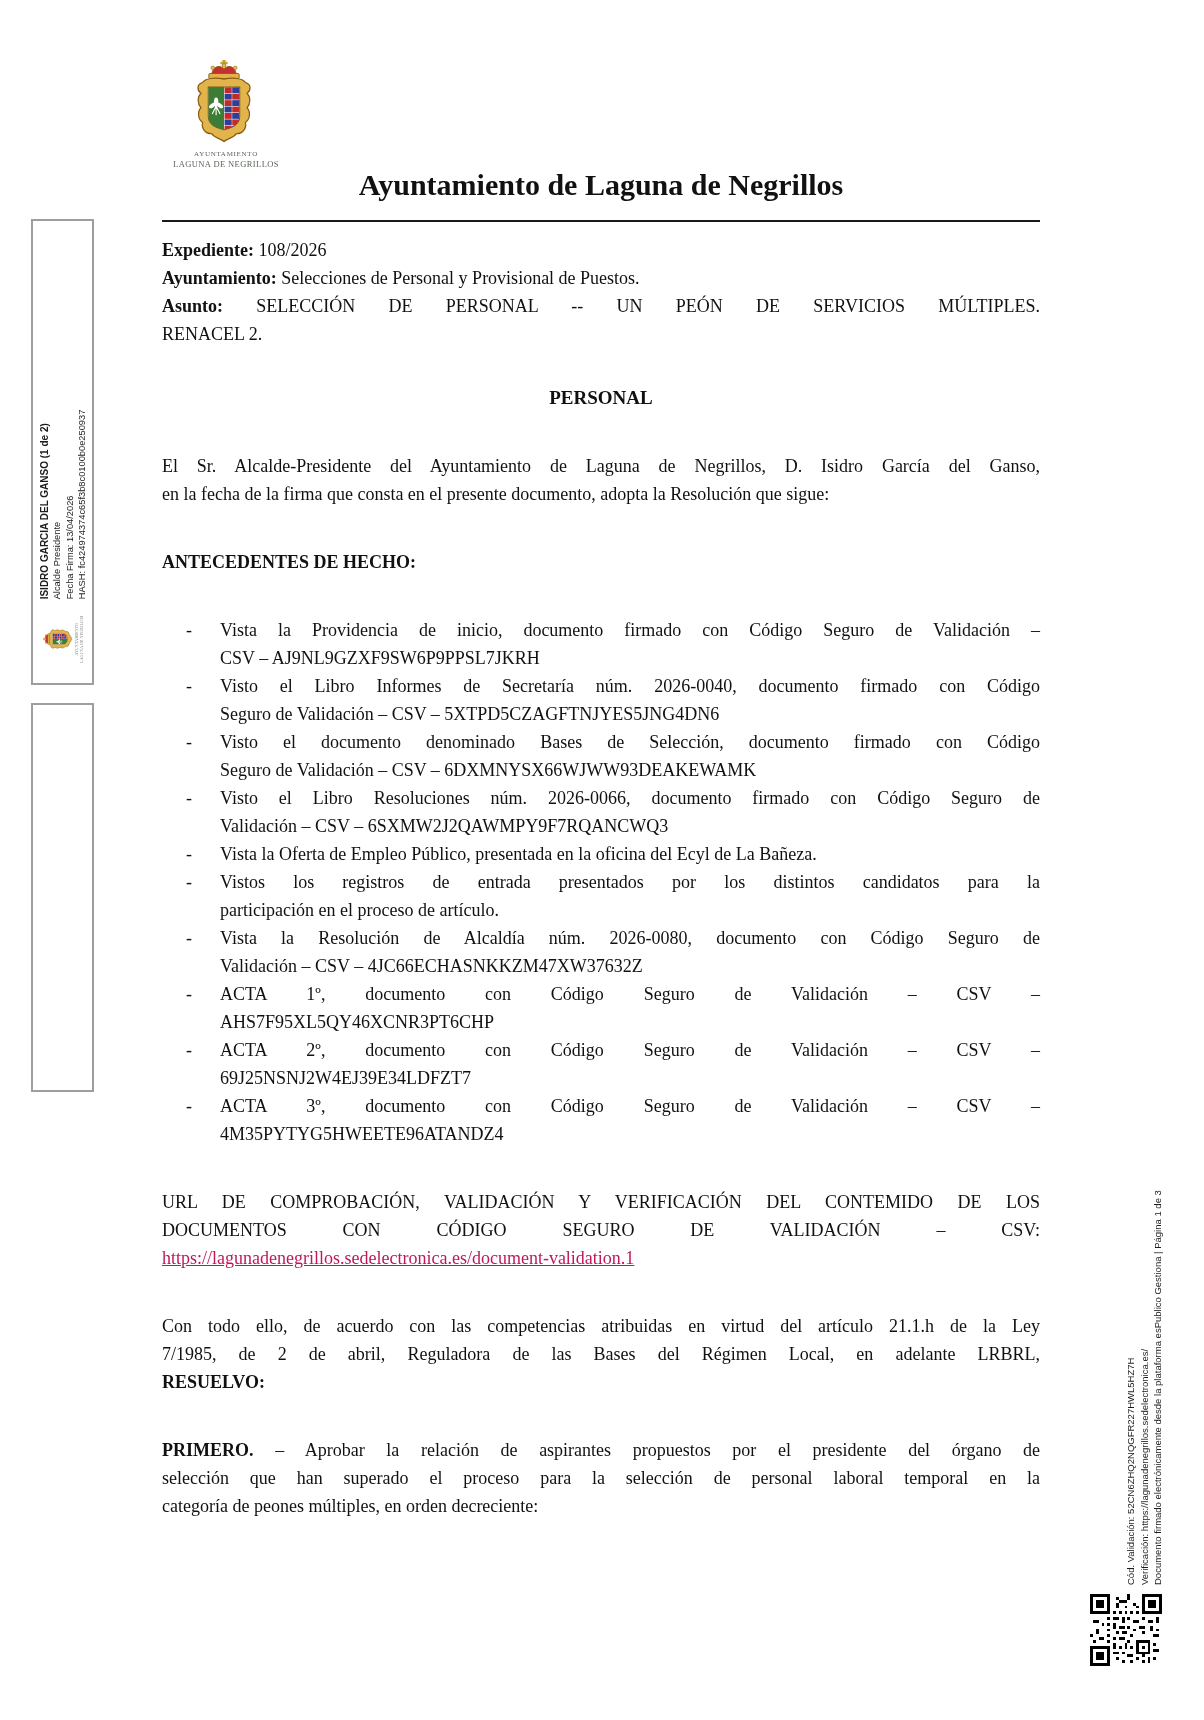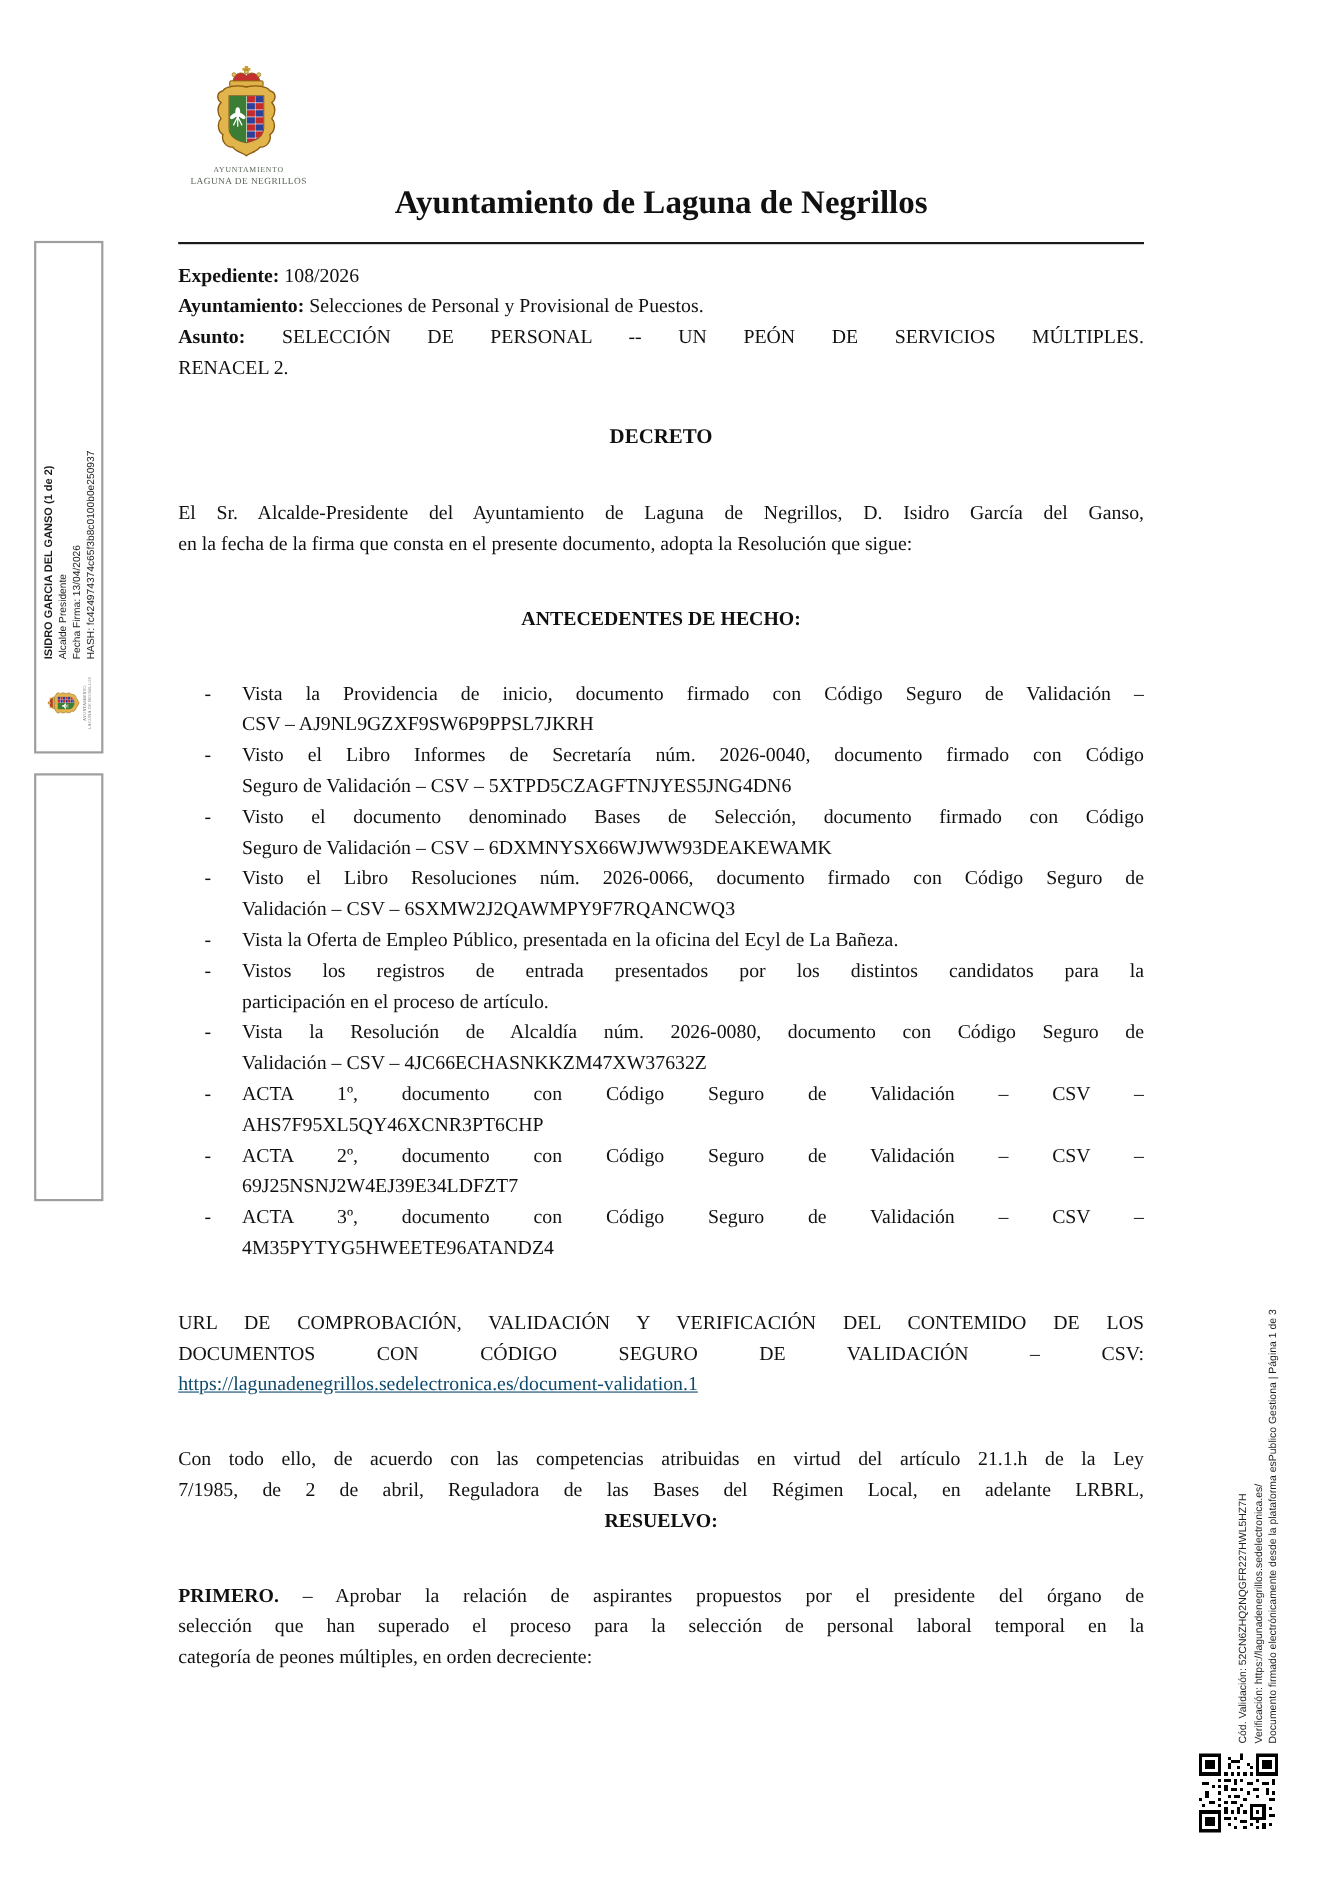--- a/index.html
+++ b/index.html
@@ -15,24 +15,24 @@
               font-size:30px;font-weight:bold;}
   .header-rule{position:absolute;left:162px;top:220px;width:878px;height:0;border-top:2px solid #1a1a1a;}
 
   
   .content{position:absolute;left:162px;top:236px;width:878px;font-size:18px;line-height:28px;}
   .ln{text-align:justify;}
   .stretch{text-align-last:justify;}
   b{font-weight:bold;}
   .decreto{margin-top:36px;text-align:center;font-weight:bold;font-size:19px;}
   .gap{margin-top:40px;}
-  .sec-head{font-weight:bold;text-align:center;}
+  .sec-head{font-weight:bold;}
   .li{position:relative;padding-left:58px;}
   .li .marker{position:absolute;left:24px;top:0;}
-  .doc-link{color:#0c4a6e;text-decoration:underline;cursor:pointer;}
+  .doc-link{color:#be185d;text-decoration:underline;cursor:pointer;}
 
   
   .side-box{position:absolute;left:31px;width:63px;background:#fff;
             border:2px solid #9e9e9e;box-sizing:border-box;}
   .box1{top:219px;height:466px;}
   .box2{top:703px;height:389px;}
   .sig-strip{position:absolute;left:37px;top:679px;width:450px;height:53px;
              transform:rotate(-90deg);transform-origin:0 0;
              display:flex;align-items:center;gap:16px;padding-left:16px;box-sizing:border-box;
              font-family:"Liberation Sans", sans-serif;}
@@ -140,21 +140,21 @@
     <div class="ln">
       <b>Ayuntamiento:</b>
       <span>Selecciones de Personal y Provisional de Puestos.</span>
     </div>
     <div class="ln stretch">
       <b>Asunto:</b>
       <span>SELECCIÓN DE PERSONAL -- UN PEÓN DE SERVICIOS MÚLTIPLES.</span>
     </div>
     <div class="ln">RENACEL 2.</div>
 
-    <div class="decreto">DECRETO</div>
+    <div class="decreto">PERSONAL</div>
 
     <div class="gap">
       <div class="ln stretch">El Sr. Alcalde-Presidente del Ayuntamiento de Laguna de Negrillos, D. Isidro García del Ganso,</div>
       <div class="ln">en la fecha de la firma que consta en el presente documento, adopta la Resolución que sigue:</div>
     </div>
 
     <div class="gap sec-head">ANTECEDENTES DE HECHO:</div>
 
     <div class="gap">
       <div class="li">

